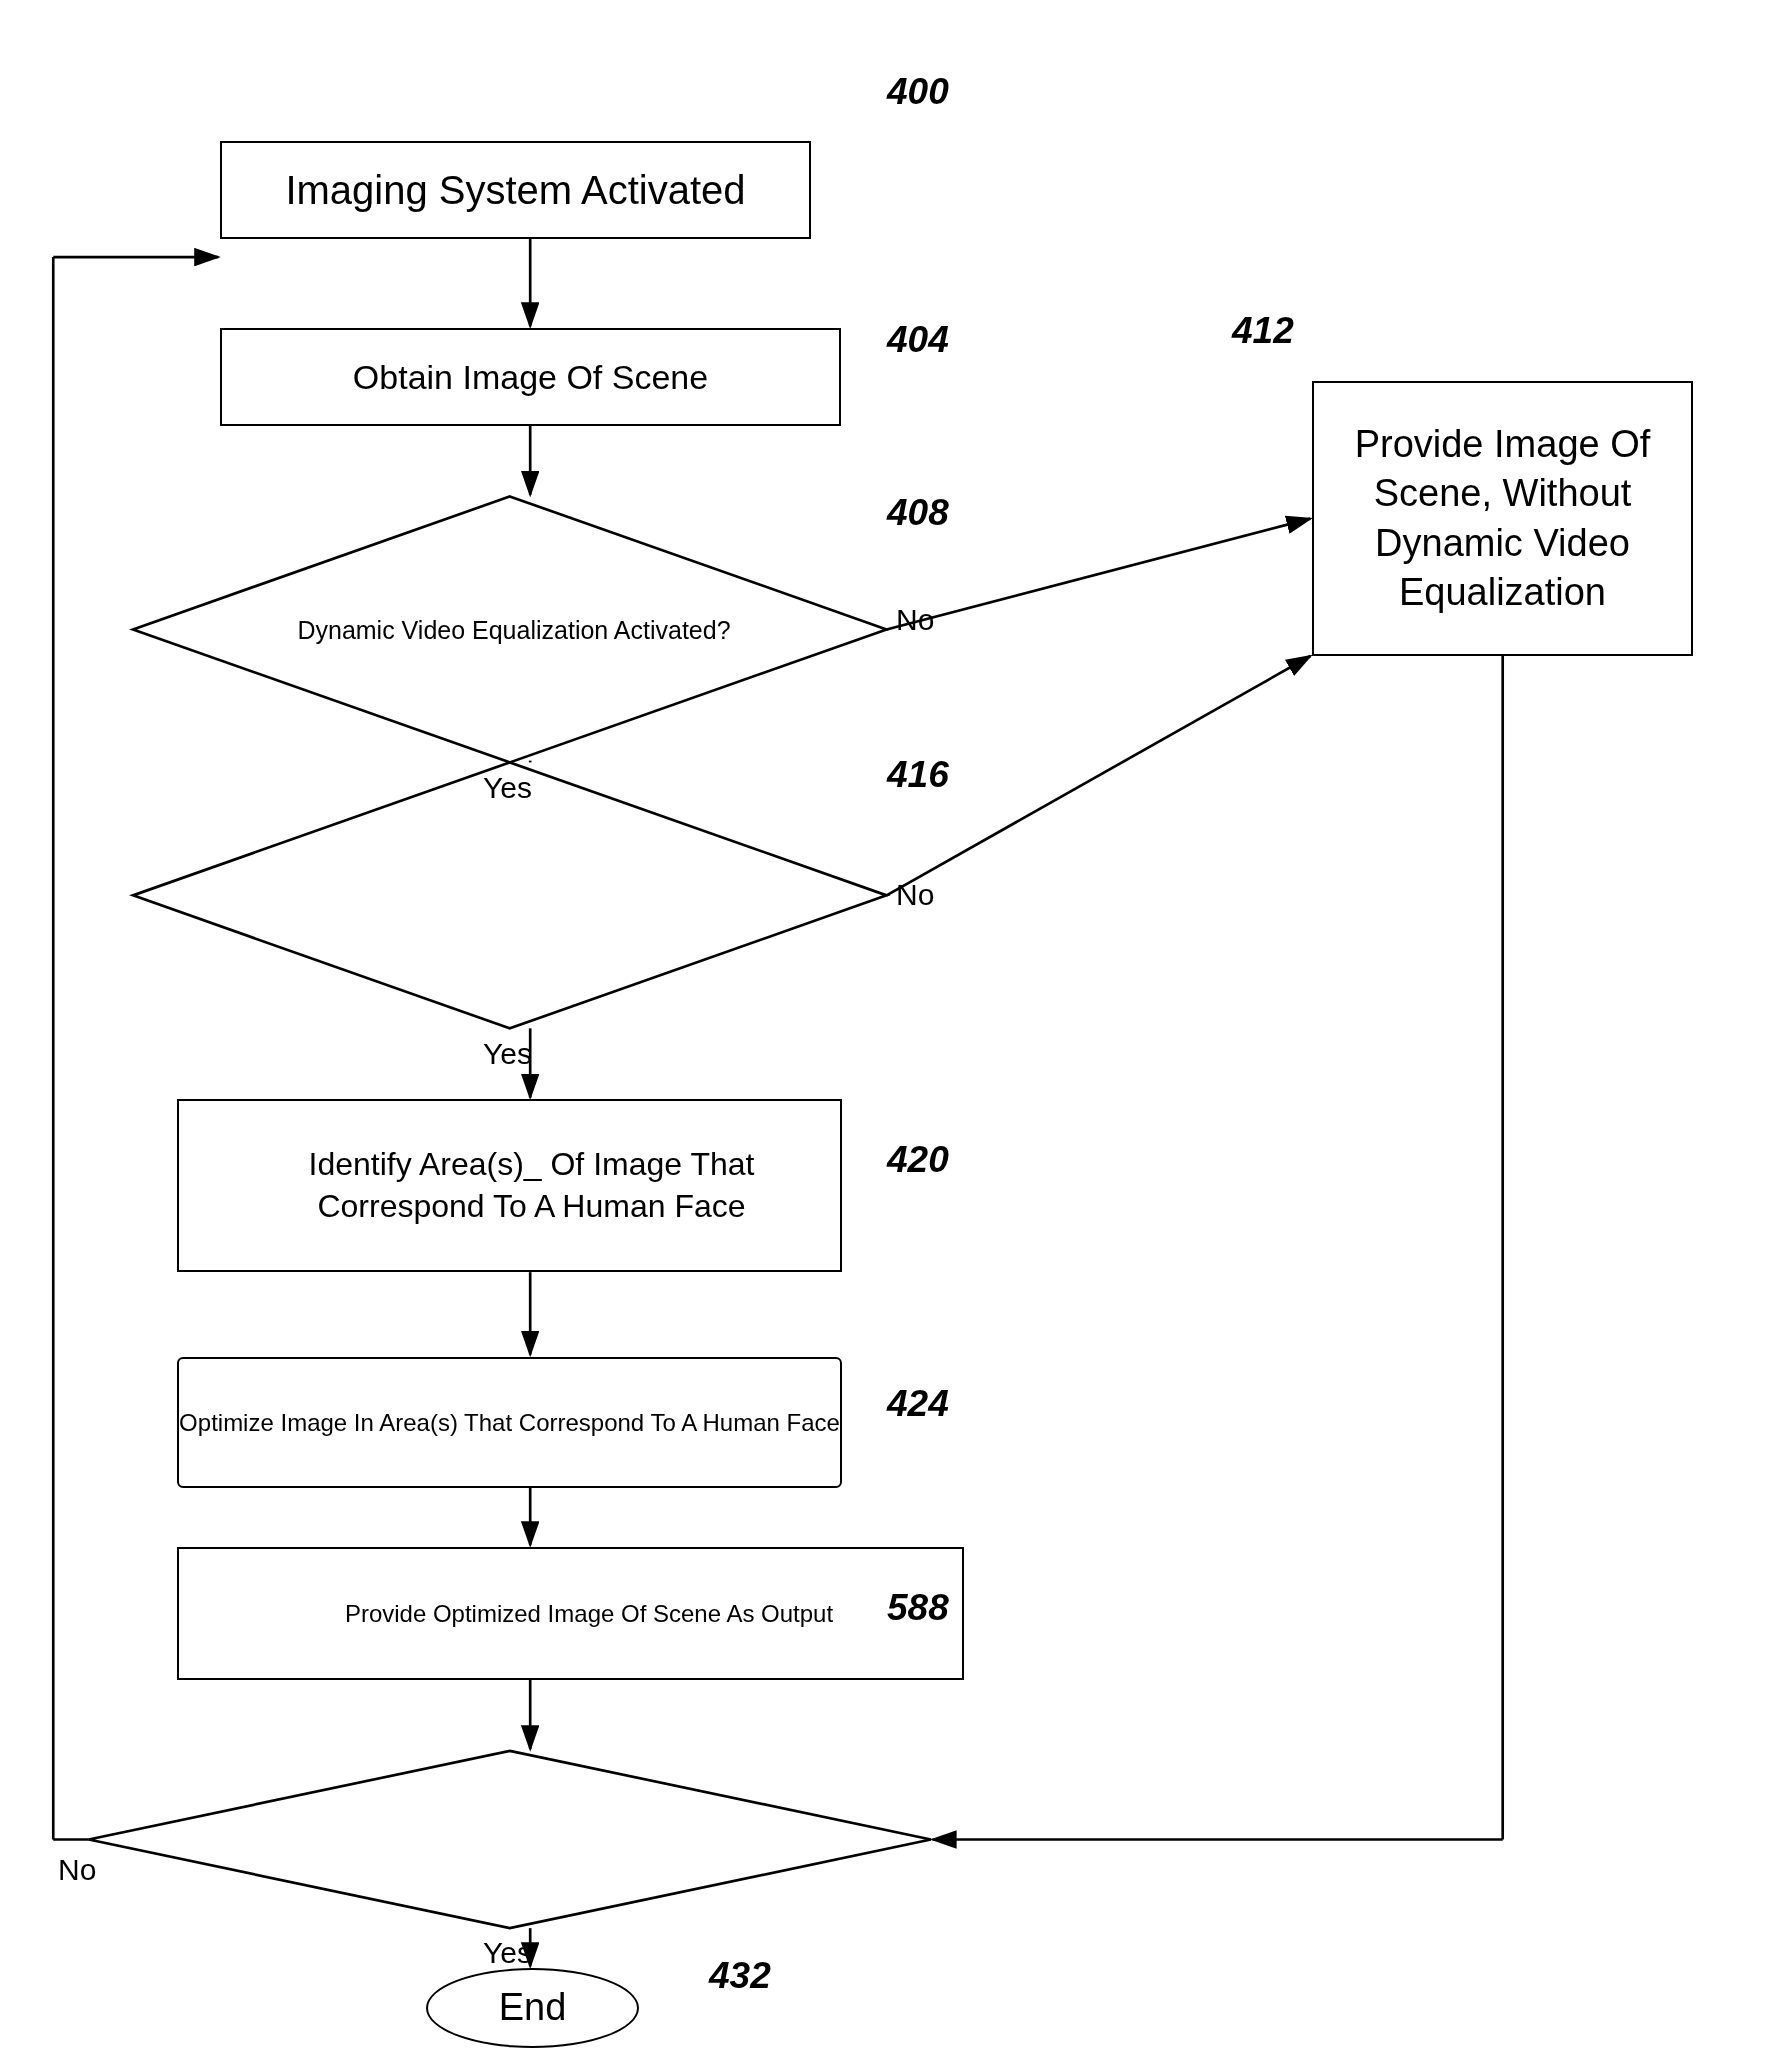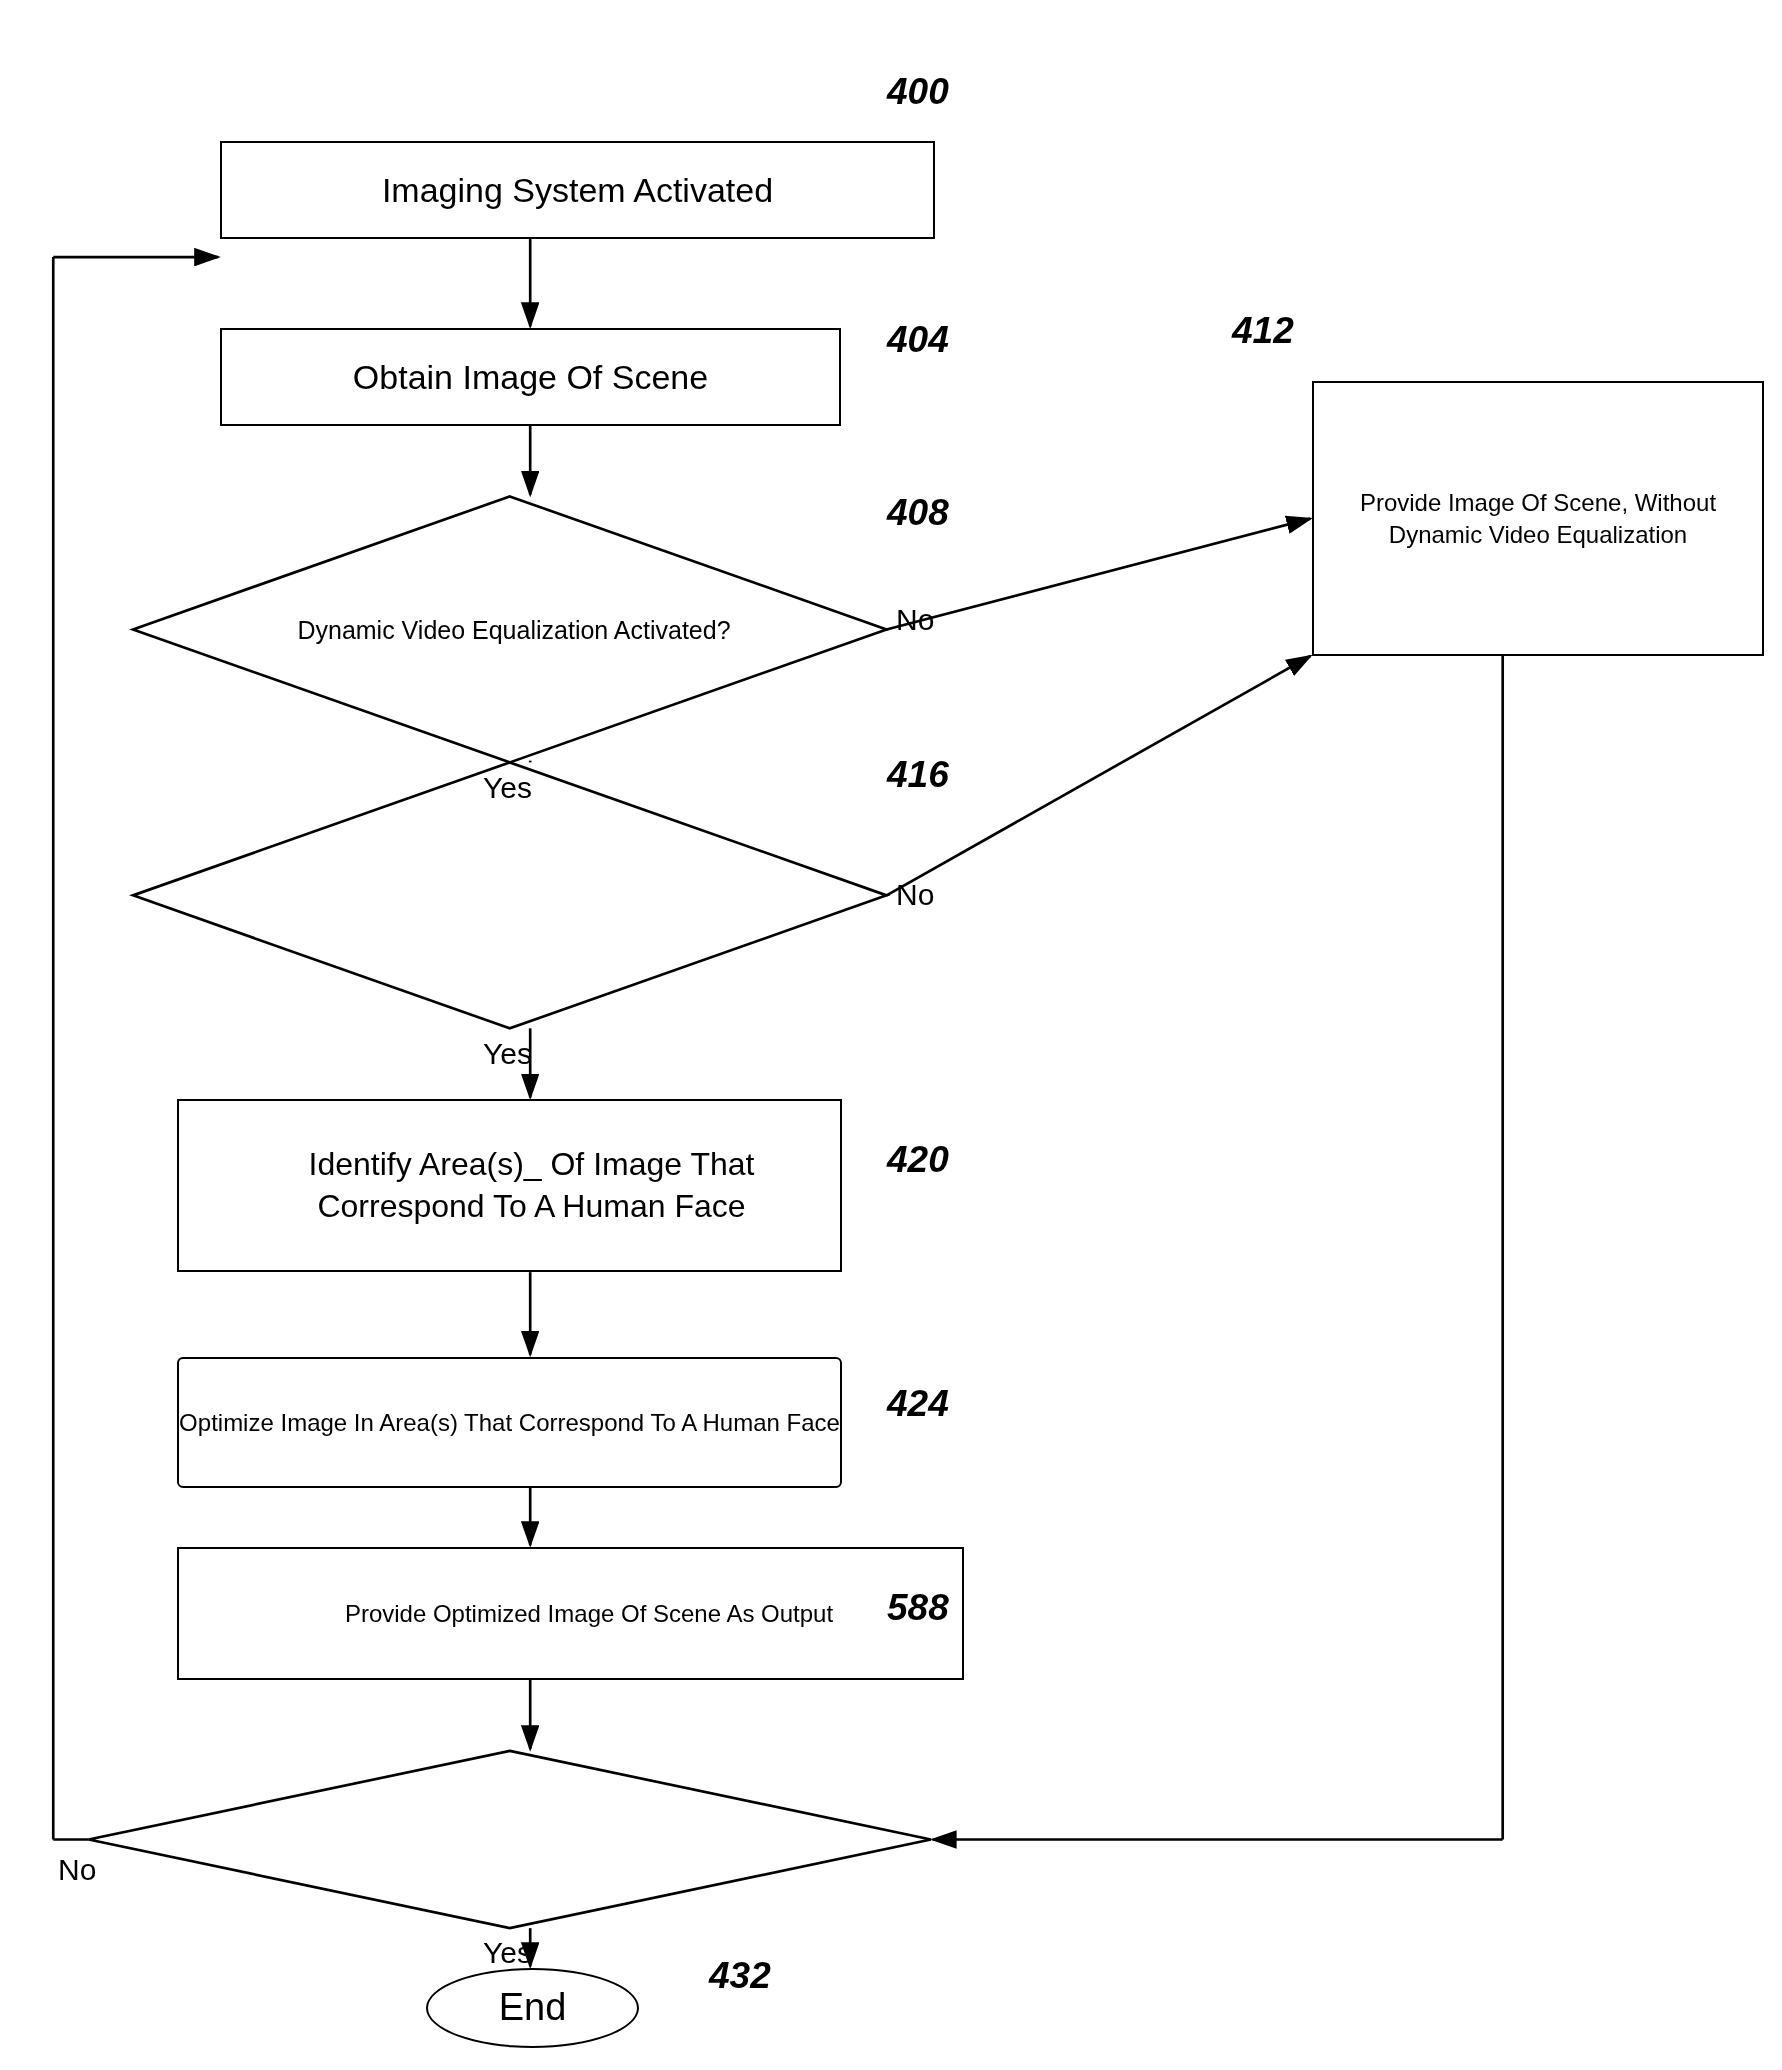--- a/index.html
+++ b/index.html
@@ -107,34 +107,34 @@
     <line x1="1695" y1="2075" x2="1052" y2="2075" stroke="black" stroke-width="3" marker-end="url(#arrow)"></line>
 
     <defs>
       <marker id="arrow" markerWidth="10" markerHeight="7" refX="9" refY="3.5" orient="auto">
         <polygon points="0 0, 10 3.5, 0 7" fill="black"></polygon>
       </marker>
     </defs>
 
   </svg>
 
-  <div class="flow-box flow-rect" style="left:220px; top:141px; width:715px; height:98px; font-size:34px;">
+  <div class="flow-box flow-rect" style="left:220px; top:141px; width:591px; height:98px; font-size:40px;">
     <span>Imaging System Activated</span>
   </div>
 
   <div class="flow-box flow-rect" style="left:220px; top:328px; width:621px; height:98px; font-size:34px;">
     <span>Obtain Image Of Scene</span>
   </div>
 
   <div style="position:absolute; left:195px; top:559px; width:638px; height:142px; display:flex; align-items:center; justify-content:center; text-align:center; font-size:25px; z-index:5; pointer-events:none;">
     Dynamic Video Equalization Activated?
   </div>
 
 
-  <div class="flow-box flow-rect" style="left:1312px; top:381px; width:452px; height:275px; font-size:24px;">
+  <div class="flow-box flow-rect" style="left:1312px; top:381px; width:381px; height:275px; font-size:38px;">
     <span>Provide Image Of Scene, Without Dynamic Video Equalization</span>
   </div>
 
   <div class="flow-box flow-rect" style="left:177px; top:1099px; width:665px; height:173px; font-size:32px;padding-left:44px;">
     <span>Identify Area(s)_ Of Image That Correspond To A Human Face</span>
   </div>
 
   <div class="flow-box flow-rect" style="left:177px; top:1357px; width:665px; height:131px; font-size:24px;border-radius:6px;">
     <span>Optimize Image In Area(s) That Correspond To A Human Face</span>
   </div>

